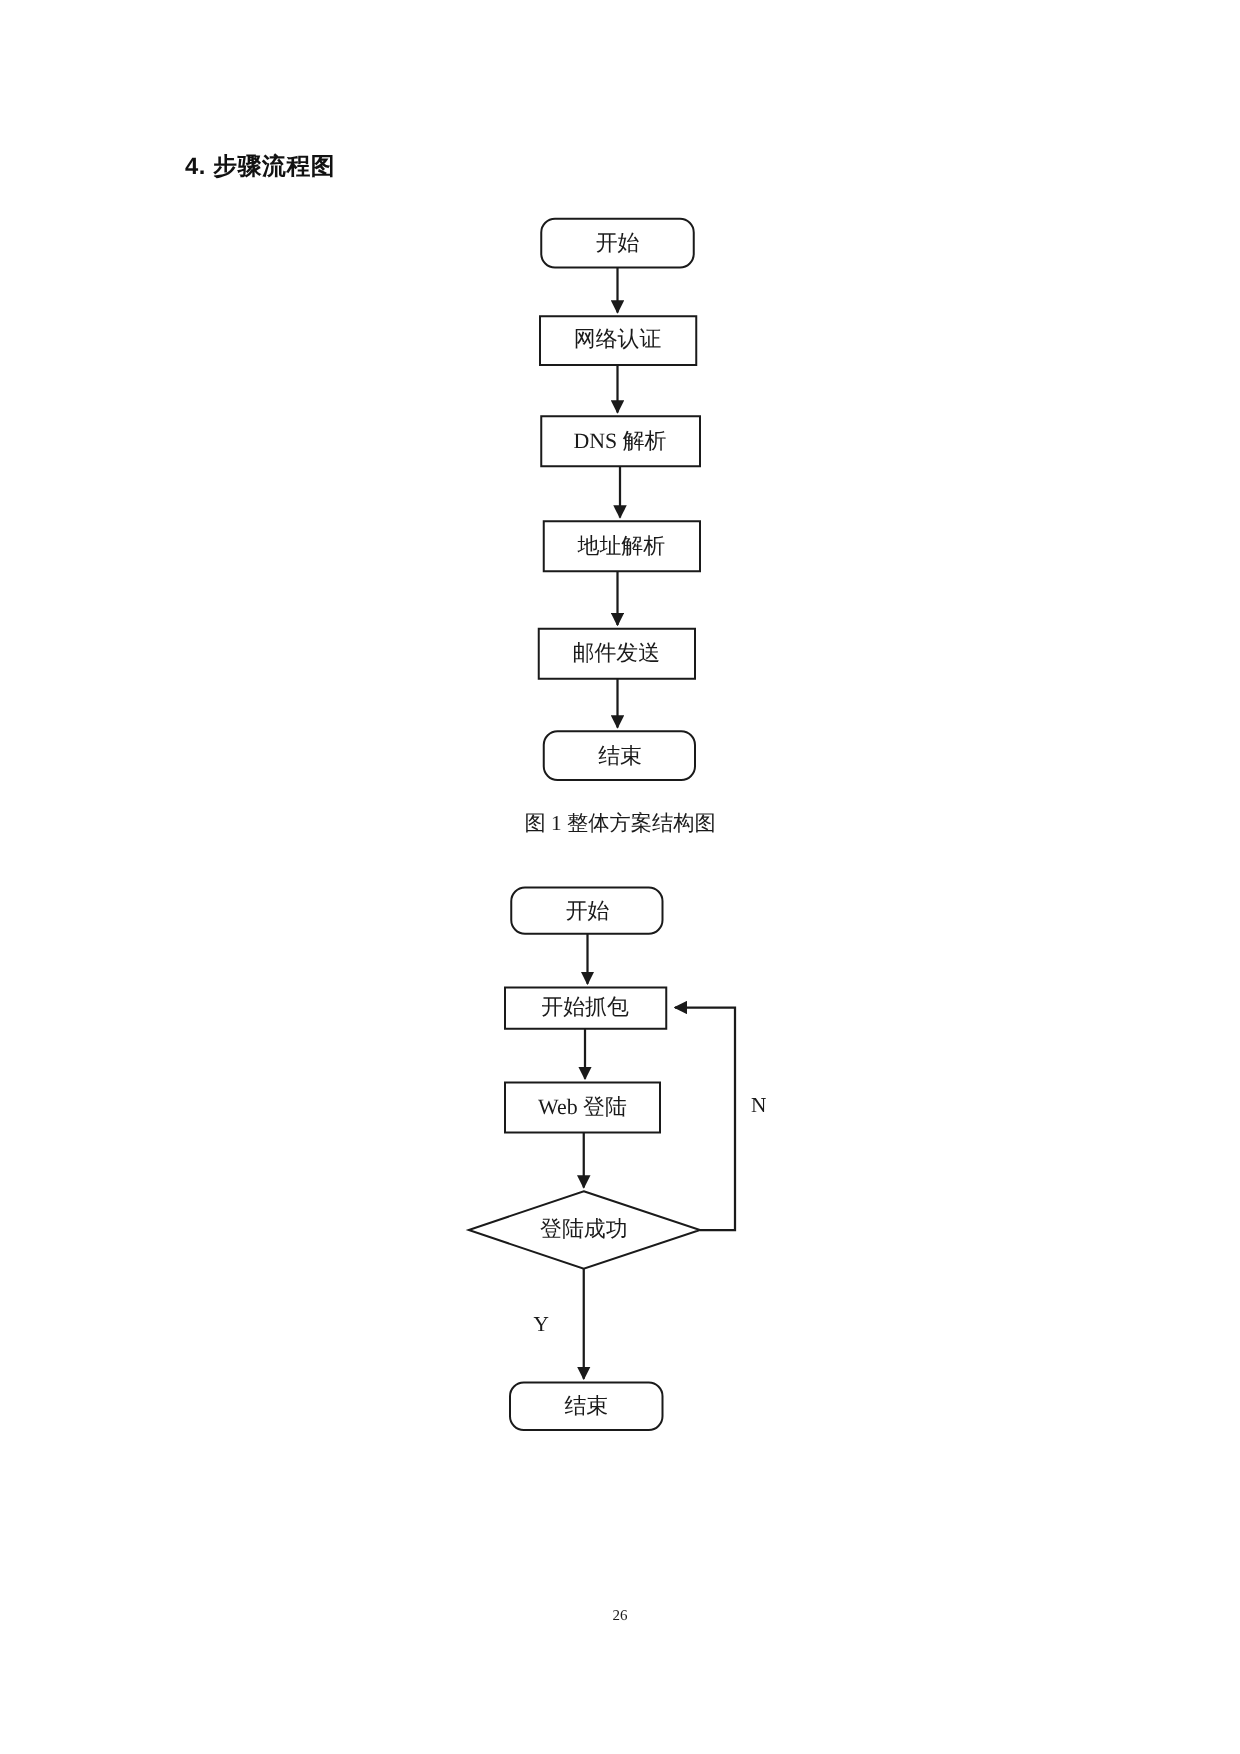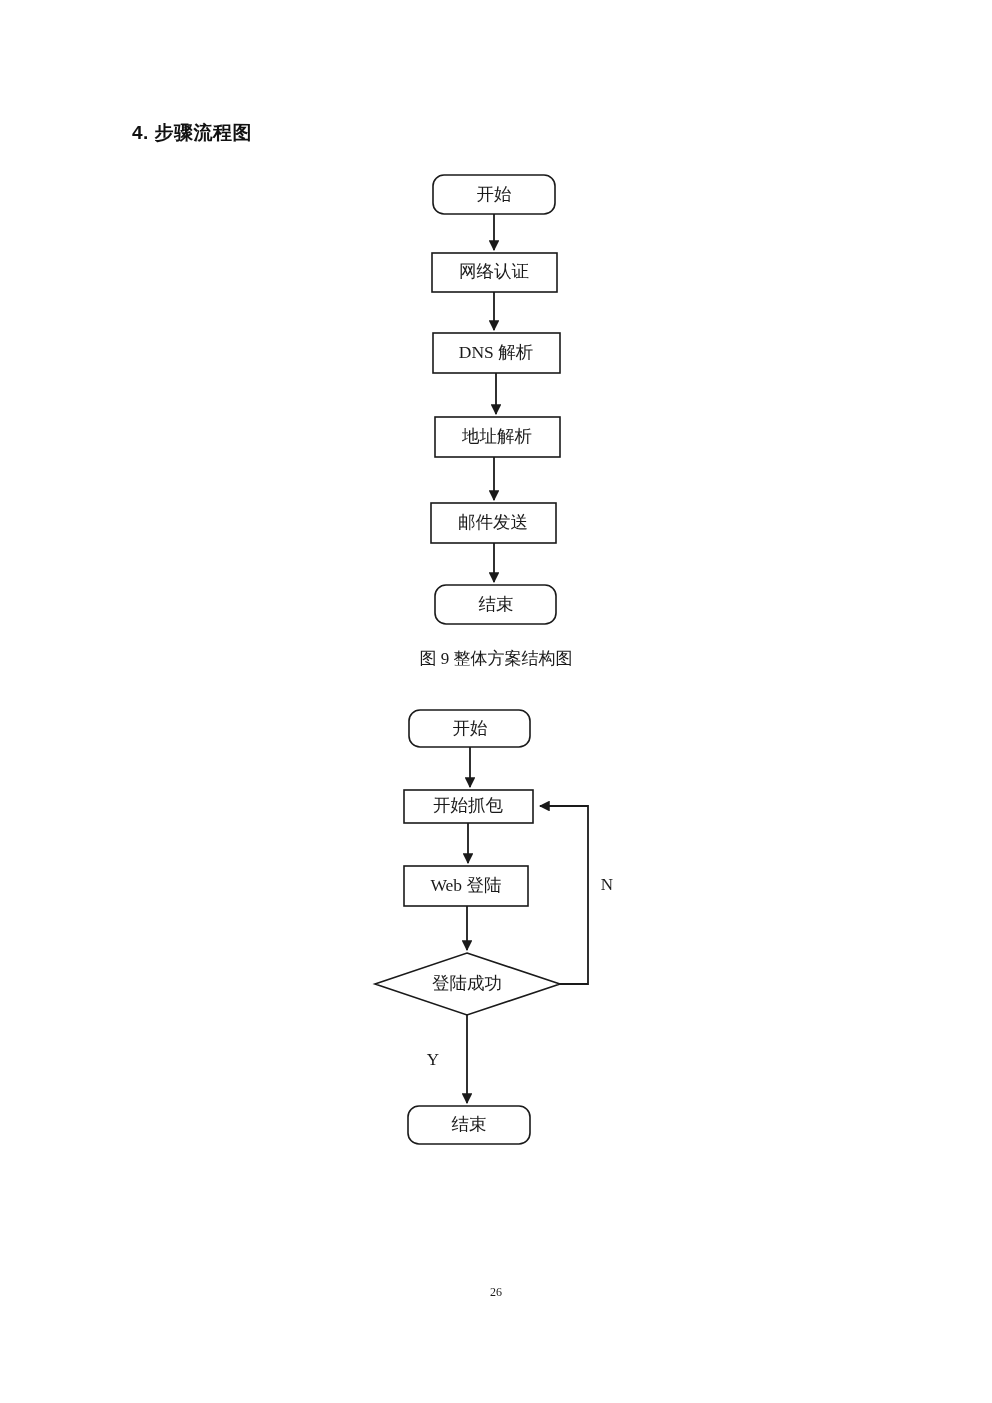--- a/index.html
+++ b/index.html
@@ -13,21 +13,21 @@
   }
   .page {
     position: relative;
     width: 992px;
     height: 1403px;
     background: #ffffff;
     overflow: hidden;
   }
   .section-heading {
     position: absolute;
-    left: 132px;
+    left: 148px;
     top: 120px;
     font-family: "Liberation Sans", sans-serif;
     font-weight: bold;
     font-size: 19px;
     letter-spacing: 0.5px;
     color: #111111;
     white-space: nowrap;
   }
   .figure-caption {
     position: absolute;
@@ -156,18 +156,18 @@
 
     <line class="connector" x1="467" y1="1015" x2="467" y2="1103" marker-end="url(#arrow)"></line>
     <text class="edge-label" x="433" y="1061">Y</text>
 
     <g>
       <rect class="shape" x="408" y="1106" width="122" height="38" rx="11" ry="11"></rect>
       <text class="node-text" x="469" y="1126">结束</text>
     </g>
   </svg>
 
-  <div class="figure-caption" id="caption-fig1">图 9  整体方案结构图</div>
+  <div class="figure-caption" id="caption-fig1">图 1  整体方案结构图</div>
 
 
   <div class="page-number">26</div>
 
 </div>
 
 </body></html>

